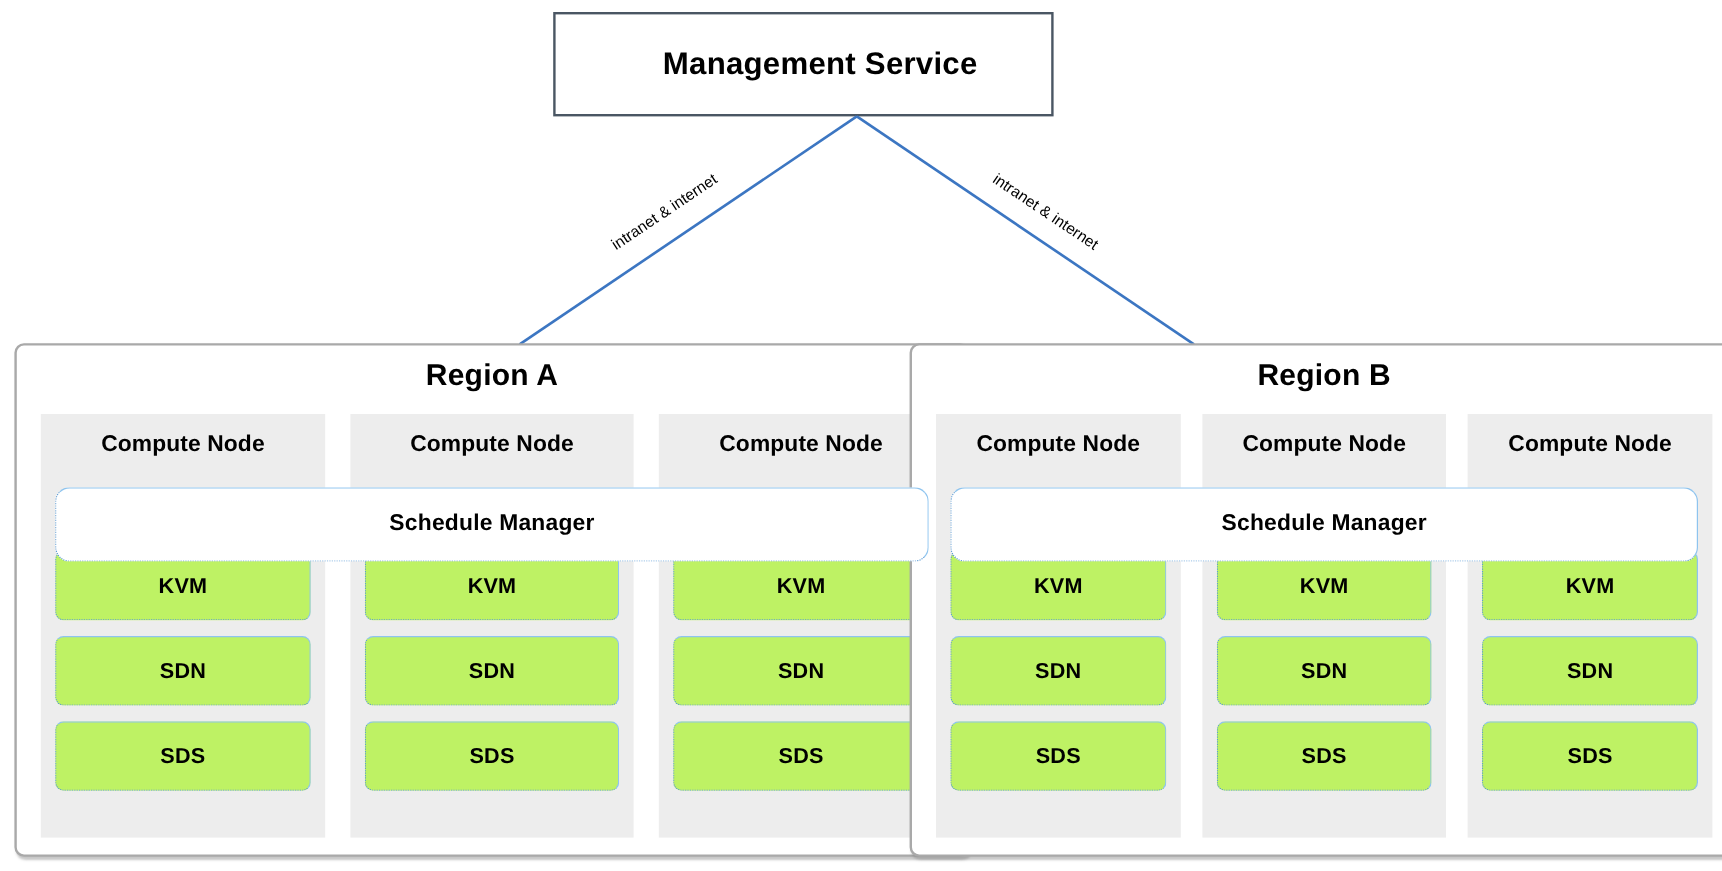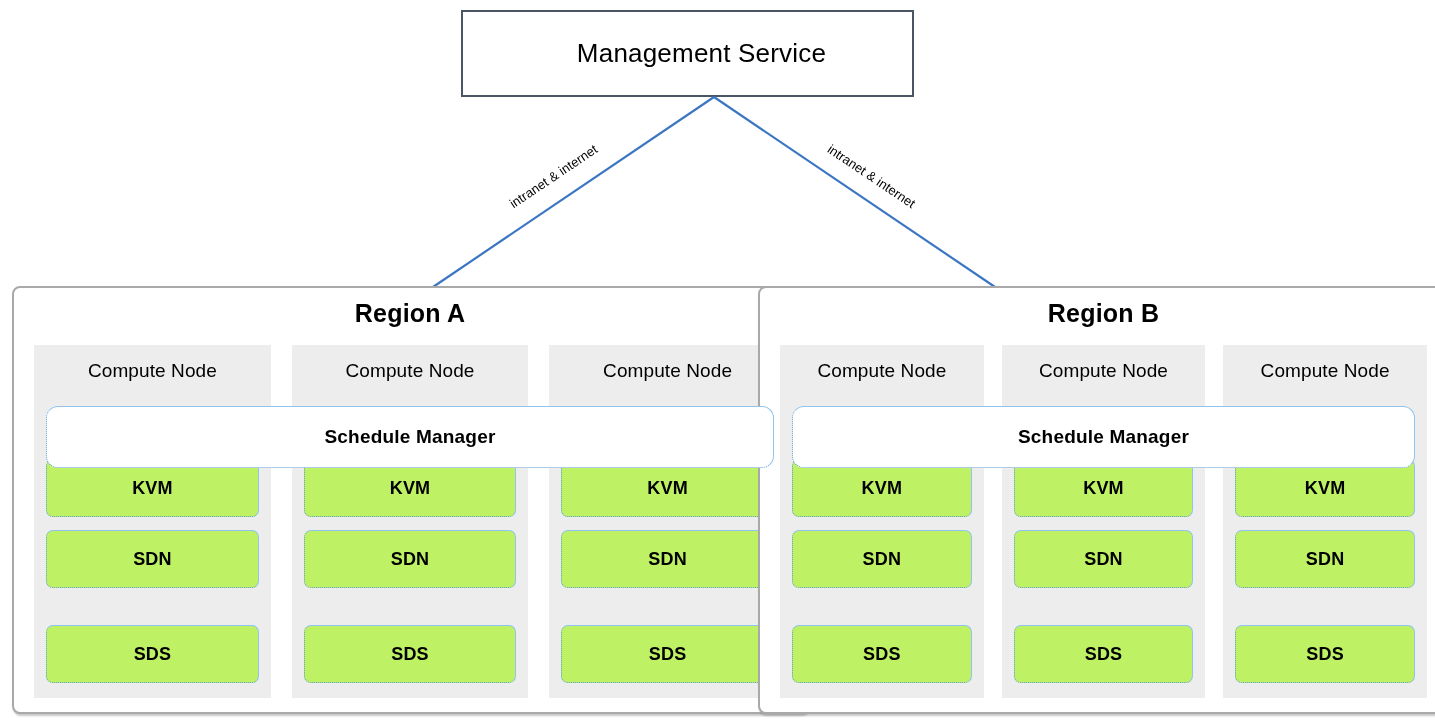--- a/index.html
+++ b/index.html
@@ -14,25 +14,25 @@
     overflow: hidden;
     position: relative;
   }
 
   #canvas { position: relative; width: 1435px; height: 726px; }
 
   
   .mgmt-box {
     position: absolute;
     left: 461px; top: 10px;
-    width: 453px; height: 87px;
+    width: 417px; height: 87px;
     border: 2px solid #4a5663;
     background: #ffffff;
     display: flex; align-items: center; justify-content: center;
-    font-size: 26px; font-weight: normal;
+    font-size: 26px; font-weight: bold;
     letter-spacing: 0.2px;
     padding-left: 28px;
   }
 
   
   .connectors {
     position: absolute;
     left: 0; top: 0;
     width: 1435px; height: 726px;
     pointer-events: none;
@@ -79,42 +79,42 @@
     width: 31.5%;
     background: #ededed;
     padding: 0 12px;
     display: flex;
     flex-direction: column;
     align-items: stretch;
   }
   .node-title {
     text-align: center;
     font-size: 19px;
-    font-weight: normal;
+    font-weight: bold;
     line-height: 24px;
     margin-top: 14px;
     margin-bottom: 10px;
     letter-spacing: 0.1px;
   }
   
   .sched-spacer { height: 66px; flex: none; }
 
   .svc-box {
     height: 58px;
     margin-bottom: 13px;
     background: #bef264;
     border: 1px dotted #5b9bd5;
     border-top: 1px solid #8ec4ef;
     border-right: 1px solid #8ec4ef;
     border-radius: 7px;
     display: flex; align-items: center; justify-content: center;
     font-size: 18px; font-weight: bold;
     letter-spacing: 0.2px;
   }
-  .svc-box:last-child { margin-bottom: 6px; margin-top: 24px; }
+  .svc-box:last-child { margin-bottom: 6px; }
 
   
   .schedule-manager {
     position: absolute;
     left: 32px; right: 32px;
     top: 118px;
     height: 62px;
     background: #ffffff;
     border: 1px dotted #5b9bd5;
     border-top: 1px solid #8ec4ef;

